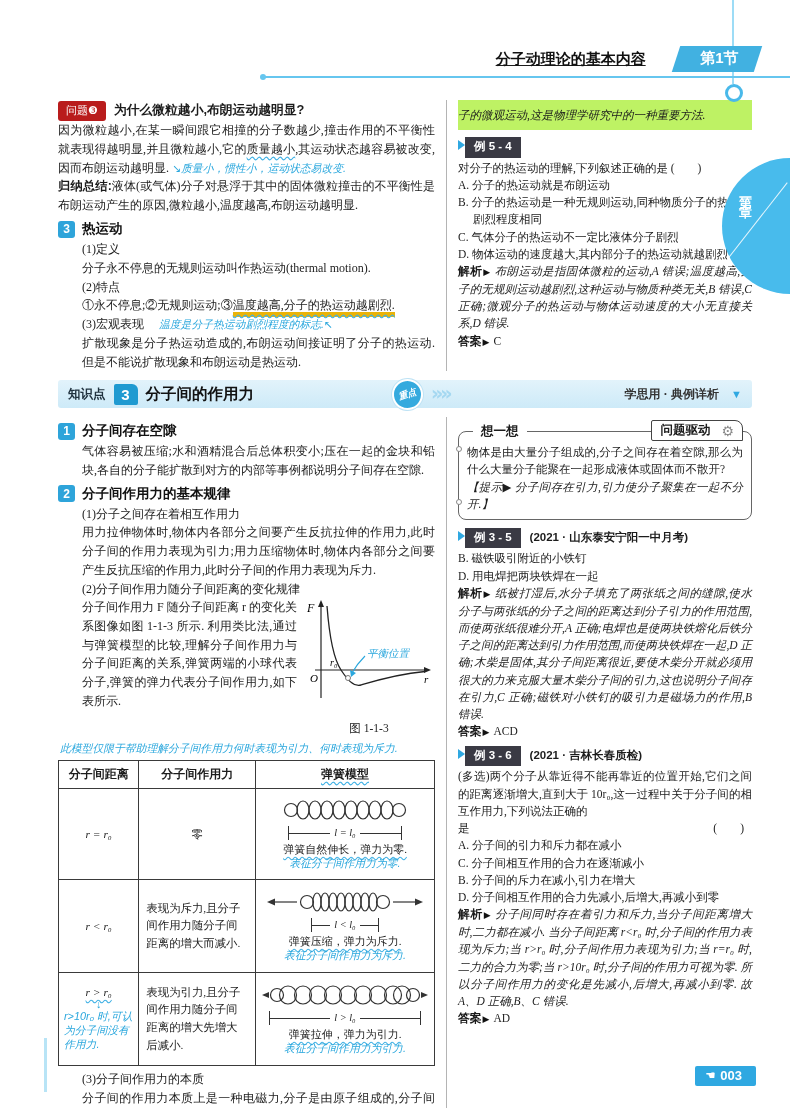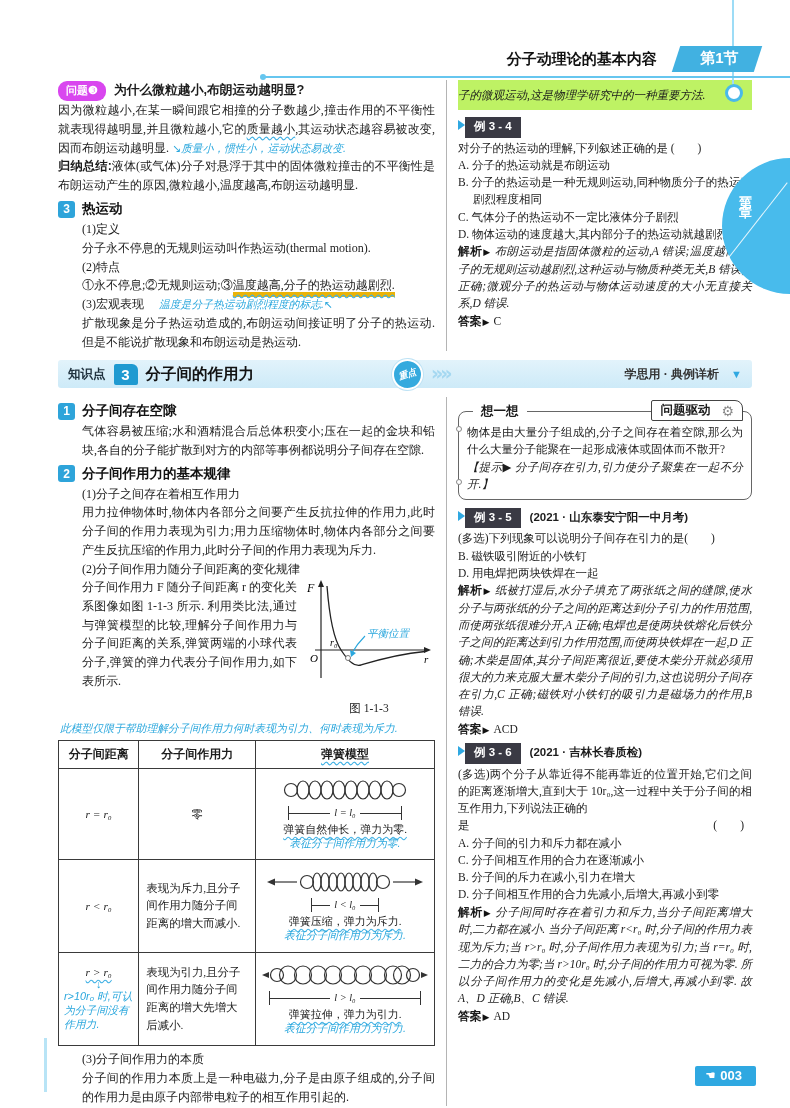--- a/index.html
+++ b/index.html
@@ -9,21 +9,21 @@
     font-size:12px;color:#1c1c1c;
   }
   .page{position:absolute;inset:0;padding:46px 38px 0 58px;box-sizing:border-box;}
   p{margin:0;line-height:1.56;text-align:justify;}
   .sans{font-family:"Liberation Sans","DejaVu Sans",sans-serif;font-weight:bold;}
   .hand{color:#2aa7dd;font-size:10.8px;font-style:italic;font-family:"Liberation Sans","DejaVu Sans",sans-serif;}
   .wavy-blue{text-decoration-line:underline;text-decoration-style:wavy;text-decoration-color:#3db0e4;text-underline-offset:3px;}
   .ul-solid-wavy{border-bottom:5px solid #eab308;text-decoration-line:underline;text-decoration-style:wavy;text-decoration-color:#3db0e4;text-underline-offset:4px;}
 
   
-  .hdr-row{display:flex;justify-content:flex-end;align-items:center;gap:5px;height:26px;position:relative;margin-bottom:8px;}
+  .hdr-row{display:flex;justify-content:flex-end;align-items:center;gap:16px;height:26px;position:relative;margin-bottom:28px;text-decoration:underline;}
   .hdr-title{font-family:"Liberation Sans",sans-serif;font-weight:bold;font-size:15px;color:#111;margin-right:14px;}
   .hdr-badge{background:#41b1e1;color:#fff;font-family:"Liberation Sans",sans-serif;font-weight:bold;font-size:15px;
     padding:3px 20px 4px 24px;transform:skewX(-18deg);margin-right:-6px;}
   .hdr-badge span{display:inline-block;transform:skewX(18deg);}
   .hdr-line{position:absolute;left:205px;right:-38px;top:30px;height:2px;background:#66c6ef;}
   .hdr-line::before{content:"";position:absolute;left:-3px;top:-2px;width:6px;height:6px;border-radius:50%;background:#66c6ef;}
   .pin-string{position:absolute;left:732px;top:0;width:2px;height:84px;background:#9ddcf6;}
   .pin-bulb{position:absolute;left:725px;top:84px;width:12px;height:12px;border:3px solid #49b9ea;border-radius:50%;background:#fff;}
   .chap-circle{position:absolute;left:722px;top:158px;width:136px;height:136px;border-radius:50%;background:#48bbec;}
   .chap-circle .diag{position:absolute;left:34px;top:14px;width:1px;height:100px;background:rgba(255,255,255,.85);transform:rotate(38deg);}
@@ -50,22 +50,22 @@
   .kbar-title{font-family:"Liberation Sans",sans-serif;font-weight:bold;font-size:15.5px;color:#111;}
   .kbar-badge{width:27px;height:27px;border-radius:50%;background:#35aade;border:2px solid #fff;box-shadow:0 0 0 1px #bfe3f5;
     color:#fff;font-size:9px;font-style:italic;font-family:"Liberation Sans",sans-serif;font-weight:bold;
     display:flex;align-items:center;justify-content:center;transform:rotate(-18deg);margin-left:130px;}
   .kbar-chev{color:#a5d8f1;font-size:19px;font-weight:bold;letter-spacing:-3px;font-family:"DejaVu Sans",sans-serif;margin-top:-3px;}
   .kbar-spacer{flex:1;}
   .kbar-right{font-family:"Liberation Sans",sans-serif;font-weight:bold;font-size:12px;color:#333;}
   .kbar-arrow{color:#2fa8e1;font-size:11px;margin-left:4px;}
 
   
-  .qbadge{display:inline-block;background:#d946ef;color:#fff;border-radius:9px;
-    font-family:"Liberation Sans",sans-serif;font-weight:bold;font-size:11px;padding:1px 8px 2px;margin-right:5px;}
+  .qbadge{display:inline-block;background:#b91c1c;color:#fff;border-radius:3px;
+    font-family:"Liberation Sans",sans-serif;font-weight:normal;font-size:11px;padding:1px 8px 2px;margin-right:5px;}
   .sec-head{display:flex;align-items:center;gap:7px;margin:5px 0 2px;}
   .numsq{background:#2ea4da;color:#fff;width:17px;height:17px;border-radius:3px;flex:none;
     display:flex;align-items:center;justify-content:center;
     font-family:"Liberation Sans",sans-serif;font-weight:bold;font-size:12px;}
   .sec-title{font-family:"Liberation Sans",sans-serif;font-weight:bold;font-size:13.5px;color:#111;}
   .indent{padding-left:24px;}
 
   
   .fig{float:right;width:132px;text-align:center;margin:0 0 2px 6px;}
   .fig-cap{font-size:11.5px;margin-top:1px;}
@@ -167,21 +167,21 @@
         </p>
         <p>扩散现象是分子热运动造成的,布朗运动间接证明了分子的热运动.但是不能说扩散现象和布朗运动是热运动.</p>
       </div>
     </div>
 
     <div class="col-r">
       <div class="carry">子的微观运动,这是物理学研究中的一种重要方法.</div>
 
       <div class="ex">
         <p class="ex-head">
-          <span class="exlab">例 3 - 4</span>
+          <span class="exlab">例 5 - 4</span>
         </p>
         <p>对分子的热运动的理解,下列叙述正确的是 (　　)</p>
         <p class="opt">A. 分子的热运动就是布朗运动</p>
         <p class="opt">B. 分子的热运动是一种无规则运动,同种物质分子的热运动剧烈程度相同</p>
         <p class="opt">C. 气体分子的热运动不一定比液体分子剧烈</p>
         <p class="opt">D. 物体运动的速度越大,其内部分子的热运动就越剧烈</p>
         <p class="analysis">
           <span class="lab">解析</span><span class="arr">▶</span><span class="body">布朗运动是指固体微粒的运动,A 错误;温度越高,分子的无规则运动越剧烈,这种运动与物质种类无关,B 错误,C 正确;微观分子的热运动与物体运动速度的大小无直接关系,D 错误.</span>
         </p>
         <p class="answer">
@@ -361,21 +361,20 @@
         </div>
         <p>物体是由大量分子组成的,分子之间存在着空隙,那么为什么大量分子能聚在一起形成液体或固体而不散开?</p>
         <p class="hint">【提示▶ 分子间存在引力,引力使分子聚集在一起不分开.】</p>
       </div>
 
       <div class="ex">
         <p class="ex-head">
           <span class="exlab">例 3 - 5</span>
           <span class="src">(2021 · 山东泰安宁阳一中月考)</span>
         </p>
-        <p>(多选)下列现象可以说明分子间存在引力的是(　　)</p>
         <p class="opt">B. 磁铁吸引附近的小铁钉</p>
         <p class="opt">D. 用电焊把两块铁焊在一起</p>
         <p class="analysis">
           <span class="lab">解析</span><span class="arr">▶</span><span class="body">纸被打湿后,水分子填充了两张纸之间的缝隙,使水分子与两张纸的分子之间的距离达到分子引力的作用范围,而使两张纸很难分开,A 正确;电焊也是使两块铁熔化后铁分子之间的距离达到引力作用范围,而使两块铁焊在一起,D 正确;木柴是固体,其分子间距离很近,要使木柴分开就必须用很大的力来克服大量木柴分子间的引力,这也说明分子间存在引力,C 正确;磁铁对小铁钉的吸引力是磁场力的作用,B 错误.</span>
         </p>
         <p class="answer">
           <span class="lab">答案</span><span class="arr">▶</span><span>ACD</span>
         </p>
       </div>
 

